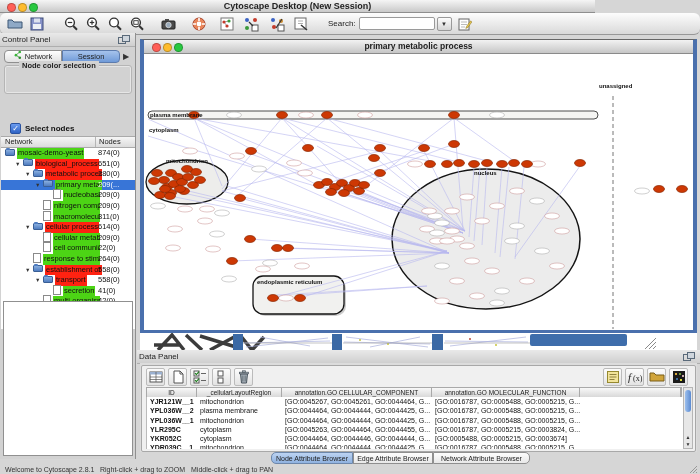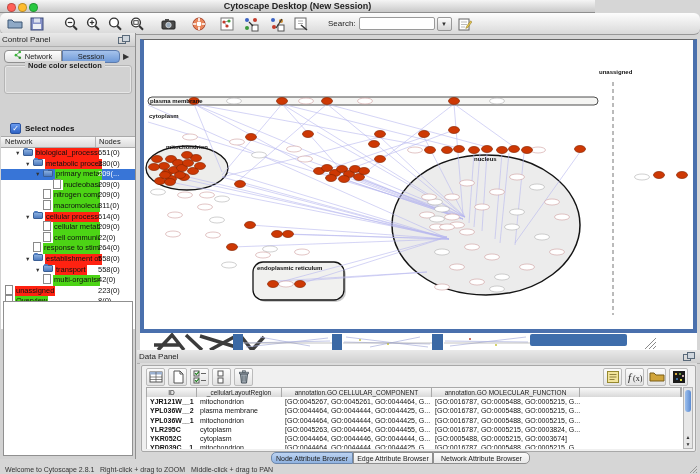--- a/index.html
+++ b/index.html
@@ -25,21 +25,21 @@
       font-size:8px;color:#222;line-height:13px;padding-left:2px;}
   .floatico{position:absolute;right:4px;top:2px;}
   .cptabs{position:absolute;left:4px;top:17px;width:128px;height:14px;display:flex;}
   .cptab{height:13px;border:1px solid #8f8f8f;font-size:7.5px;line-height:13px;display:flex;align-items:center;justify-content:center;gap:2px;
       background:linear-gradient(#fefefe,#e2e2e2);color:#222;box-sizing:border-box;}
   .cptab.first{border-radius:4px 0 0 4px;width:58px;}
   .cptab.active{background:linear-gradient(#a6c3ec,#6f9ad8);border-color:#5c7bad;width:58px;border-radius:0 4px 4px 0;}
   .cparrow{font-size:8px;color:#333;line-height:14px;margin-left:3px;}
   .groupbox{position:absolute;left:4px;top:32px;width:126px;height:27px;border:1px solid #b5b5b5;border-radius:3px;
       box-shadow:inset 0 0 0 1px #e6e6e6;}
-  .grouptitle{position:absolute;left:20px;top:-5px;background:#d2d2d2;padding:0 3px;font-size:7.5px;font-weight:bold;color:#222;}
+  .grouptitle{position:absolute;left:14px;top:-5px;background:#d2d2d2;padding:0 3px;font-size:7.5px;font-weight:bold;color:#222;}
   .combo{position:absolute;left:6px;top:7px;width:112px;height:15px;background:linear-gradient(#ffffff,#ededed);
       border:1px solid #9a9a9a;border-radius:3px;font-size:8px;line-height:15px;text-align:center;color:#111;box-sizing:border-box;}
   .stepper{position:absolute;right:-1px;top:-1px;width:14px;height:15px;border-radius:0 3px 3px 0;
       background:linear-gradient(#7aa6ec,#3a6cc8);display:flex;flex-direction:column;align-items:center;justify-content:center;color:#fff;font-size:4px;line-height:4px;}
   .checkrow{position:absolute;left:10px;top:90px;display:flex;align-items:center;gap:4px;}
   .checkbox{width:9px;height:9px;border-radius:2px;background:linear-gradient(#6b9cf0,#2f63c4);border:1px solid #2a52a0;
       color:#fff;font-size:8px;line-height:9px;text-align:center;}
   .checklbl{font-size:8px;font-weight:bold;color:#111;}
   .treehdr{position:absolute;left:1px;top:103px;width:134px;height:10px;background:linear-gradient(#f6f6f6,#dcdcdc);
       border-top:1px solid #aaa;border-bottom:1px solid #aaa;font-size:7.5px;color:#222;line-height:10px;}
@@ -237,40 +237,48 @@
     <div class="checkrow">
       <span class="checkbox">✓</span>
       <span class="checklbl">Select nodes</span>
     </div>
     <div class="treehdr">
       <span class="c1">Network</span>
       <span class="div"></span>
       <span class="c2">Nodes</span>
     </div>
     <div class="tree" id="tree">
+        <div class="trow"><span style="margin-left:4px"></span><span class="fico"></span><span class="chip" style="background:#4cd415;max-width:75px">mosaic-demo-yeast</span><span class="cnt">874(0)</span></div>
         <div class="trow"><span class="tri" style="margin-left:14px">▼</span><span class="fico"></span><span class="chip" style="background:#ff2211;max-width:65px">biological_process</span><span class="cnt">651(0)</span></div>
         <div class="trow"><span class="tri" style="margin-left:24px">▼</span><span class="fico"></span><span class="chip" style="background:#ff2211;max-width:55px">metabolic process</span><span class="cnt">280(0)</span></div>
         <div class="trow sel"><span class="tri" style="margin-left:34px">▼</span><span class="fico"></span><span class="chip" style="background:#4cd415;max-width:45px">primary metabo</span><span class="cnt">209(...</span></div>
         <div class="trow"><span class="tri" style="margin-left:44px"></span><span class="dico"></span><span class="chip" style="background:#4cd415;max-width:35px">nucleobase-</span><span class="cnt">209(0)</span></div>
         <div class="trow"><span class="tri" style="margin-left:34px"></span><span class="dico"></span><span class="chip" style="background:#4cd415;max-width:45px">nitrogen compo</span><span class="cnt">209(0)</span></div>
         <div class="trow"><span class="tri" style="margin-left:34px"></span><span class="dico"></span><span class="chip" style="background:#4cd415;max-width:45px">macromolecule</span><span class="cnt">311(0)</span></div>
         <div class="trow"><span class="tri" style="margin-left:24px">▼</span><span class="fico"></span><span class="chip" style="background:#ff2211;max-width:55px">cellular process</span><span class="cnt">614(0)</span></div>
         <div class="trow"><span class="tri" style="margin-left:34px"></span><span class="dico"></span><span class="chip" style="background:#4cd415;max-width:45px">cellular metabo</span><span class="cnt">209(0)</span></div>
         <div class="trow"><span class="tri" style="margin-left:34px"></span><span class="dico"></span><span class="chip" style="background:#4cd415;max-width:45px">cell communicat</span><span class="cnt">22(0)</span></div>
         <div class="trow"><span class="tri" style="margin-left:24px"></span><span class="dico"></span><span class="chip" style="background:#4cd415;max-width:55px">response to stimulu</span><span class="cnt">264(0)</span></div>
         <div class="trow"><span class="tri" style="margin-left:24px">▼</span><span class="fico"></span><span class="chip" style="background:#ff2211;max-width:55px">establishment of lo</span><span class="cnt">558(0)</span></div>
         <div class="trow"><span class="tri" style="margin-left:34px">▼</span><span class="fico"></span><span class="chip" style="background:#ff2211;max-width:45px">transport</span><span class="cnt">558(0)</span></div>
+        <div class="trow"><span class="tri" style="margin-left:44px"></span><span class="dico"></span><span class="chip" style="background:#4cd415;max-width:35px">secretion</span><span class="cnt">41(0)</span></div>
         <div class="trow"><span class="tri" style="margin-left:34px"></span><span class="dico"></span><span class="chip" style="background:#4cd415;max-width:45px">multi-organism pro</span><span class="cnt">42(0)</span></div>
         <div class="trow"><span style="margin-left:4px"></span><span class="dico"></span><span class="chip" style="background:#ff2211;max-width:75px">unassigned</span><span class="cnt">223(0)</span></div>
         <div class="trow"><span style="margin-left:4px"></span><span class="dico"></span><span class="chip" style="background:#4cd415;max-width:75px">Overview</span><span class="cnt">8(0)</span></div>
       </div>
     <div class="birdseye"></div>
   </div>
 
   <div class="netwin">
+    <div class="nettitle">
+      <span class="light" style="left:8px;background:#ff5f57"></span>
+      <span class="light" style="left:19px;background:#febc2e"></span>
+      <span class="light" style="left:30px;background:#28c840"></span>
+      <span class="t">primary metabolic process</span>
+    </div>
     <div class="netcanvas" id="netcanvas"><svg width="549" height="276">
           <ellipse cx="342" cy="185" rx="94" ry="70" fill="#ececec" stroke="#141414" stroke-width="1.5"></ellipse>
           <ellipse cx="43" cy="128" rx="41" ry="22" fill="#ededeb" stroke="#141414" stroke-width="1.3"></ellipse>
           <rect x="111" y="224" width="91" height="38" rx="10" fill="#00000033"></rect>
           <rect x="109" y="222" width="91" height="38" rx="10" fill="#f1f1ef" stroke="#141414" stroke-width="1.3"></rect>
           <rect x="4" y="57" width="450" height="8" rx="4" fill="#f5f5f3" stroke="#222" stroke-width=".8"></rect>
           <line x1="469" y1="42" x2="469" y2="275" stroke="#777" stroke-width="1" stroke-dasharray="4 3"></line>
           <line x1="50" y1="64" x2="321" y2="177" stroke="#b7b7ef" stroke-width=".8" opacity=".75"></line>
           <line x1="138" y1="64" x2="321" y2="177" stroke="#b7b7ef" stroke-width=".8" opacity=".75"></line>
           <line x1="183" y1="64" x2="321" y2="177" stroke="#b7b7ef" stroke-width=".8" opacity=".75"></line>

